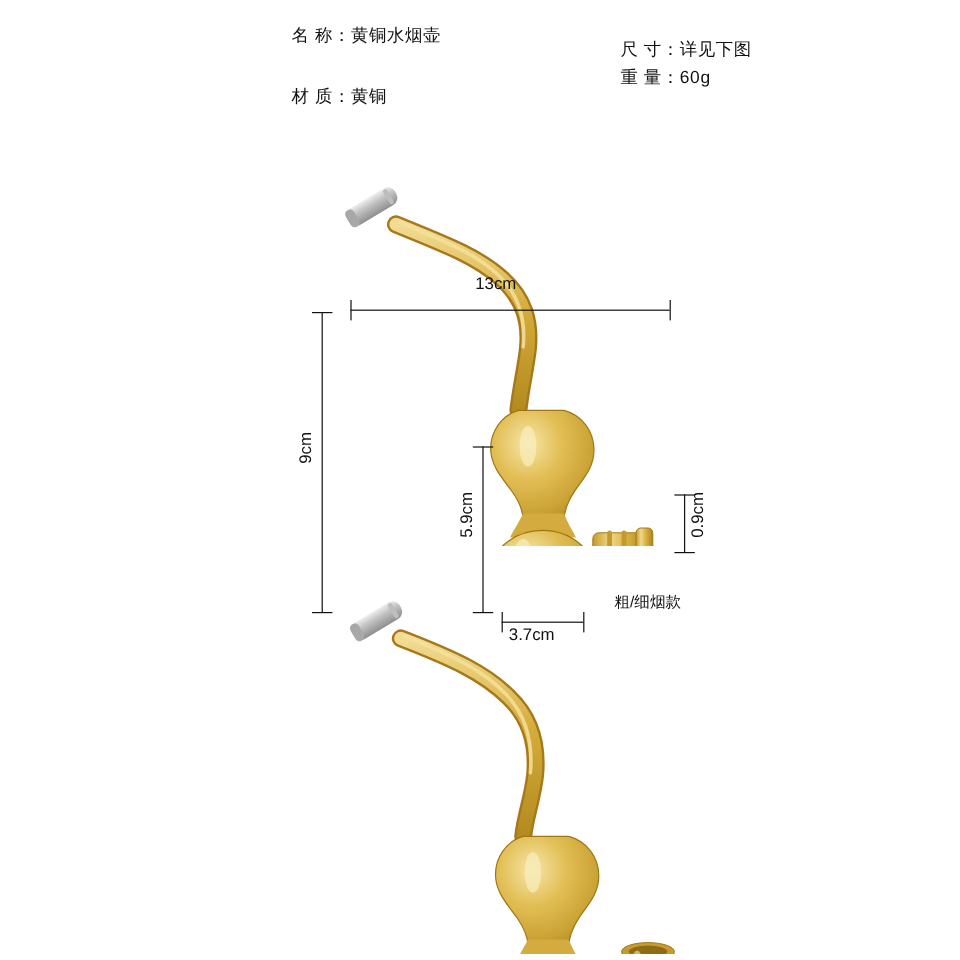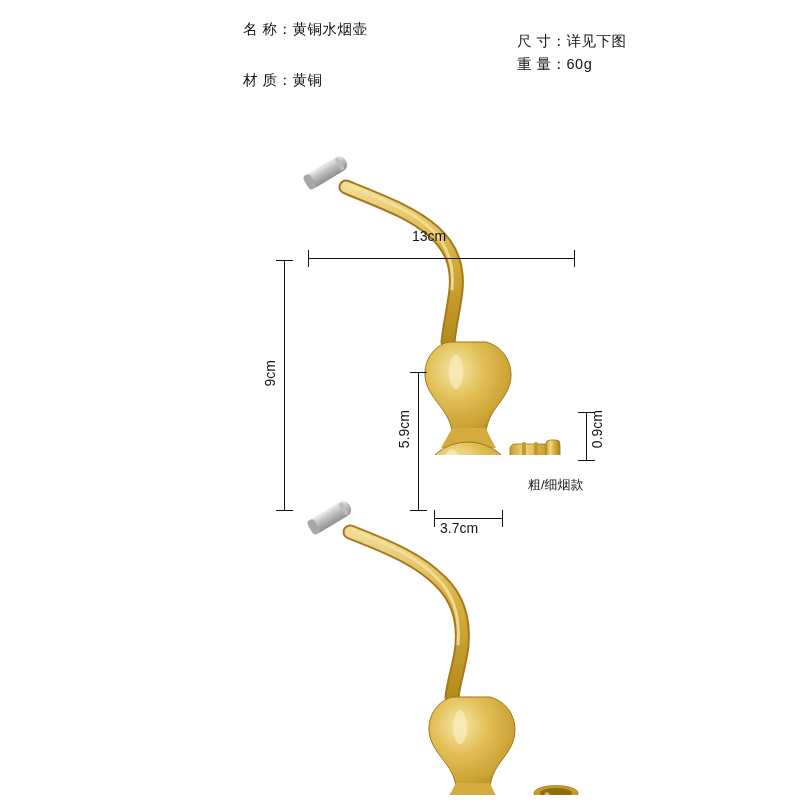--- a/index.html
+++ b/index.html
@@ -31,21 +31,21 @@
   }
   .spec-name   { left: 243px; top: 10px; }
   .spec-size   { left: 517px; top: 22px; }
   .spec-mat    { left: 243px; top: 45px; margin-top: 16px; }
   .spec-weight { left: 517px; top: 45px; }
   .spec-label { color: #111; }
   .spec-value { color: #111; }
 
   .diagram {
     position: absolute;
-    left: 16px;
+    left: 0;
     width: 732px;
   }
   #diagram-top { top: 110px; height: 345px; }
   #diagram-bottom { top: 465px; height: 330px; }
 
   .dim-text {
     position: absolute;
     font-size: 14px;
     color: #111;
     white-space: nowrap;
@@ -53,20 +53,21 @@
   .dim-text.vert {
     writing-mode: vertical-rl;
     text-orientation: mixed;
     transform: rotate(180deg);
   }
   .caption {
     position: absolute;
     font-size: 13px;
     color: #111;
     white-space: nowrap;
+    margin-top: 17px;
   }
   .line-h {
     position: absolute;
     height: 1px;
     background: #111;
   }
   .line-v {
     position: absolute;
     width: 1px;
     background: #111;

